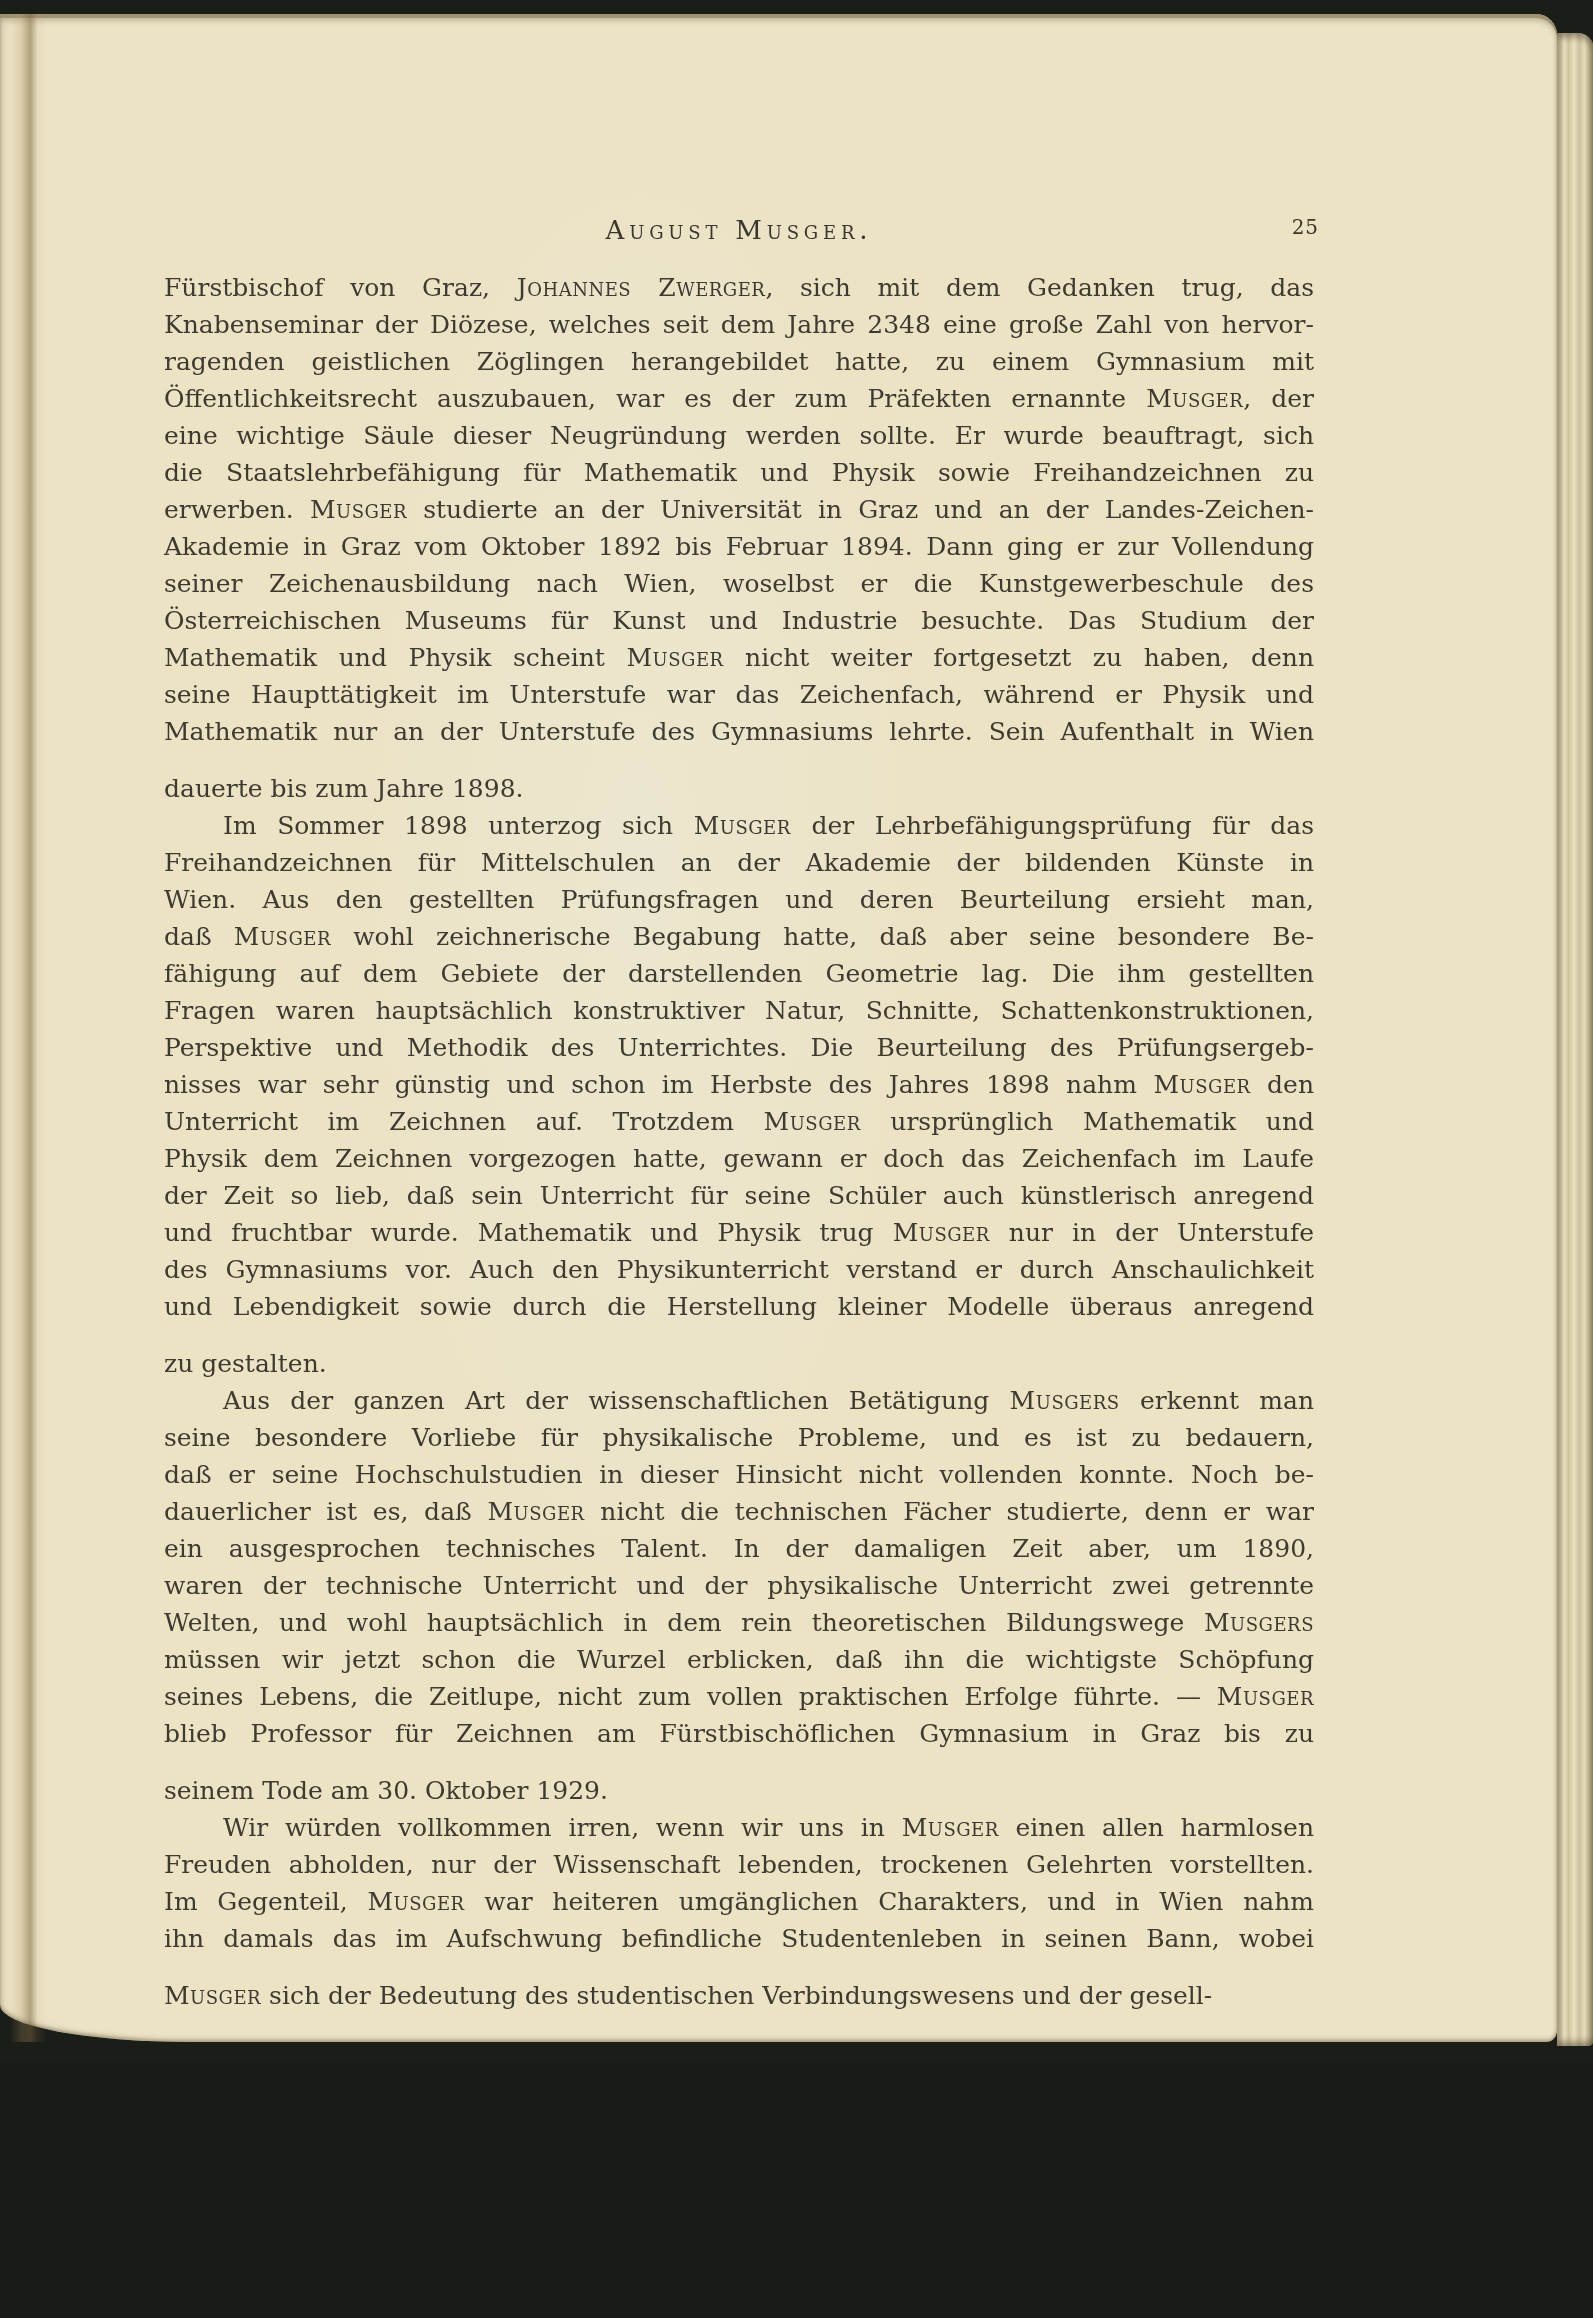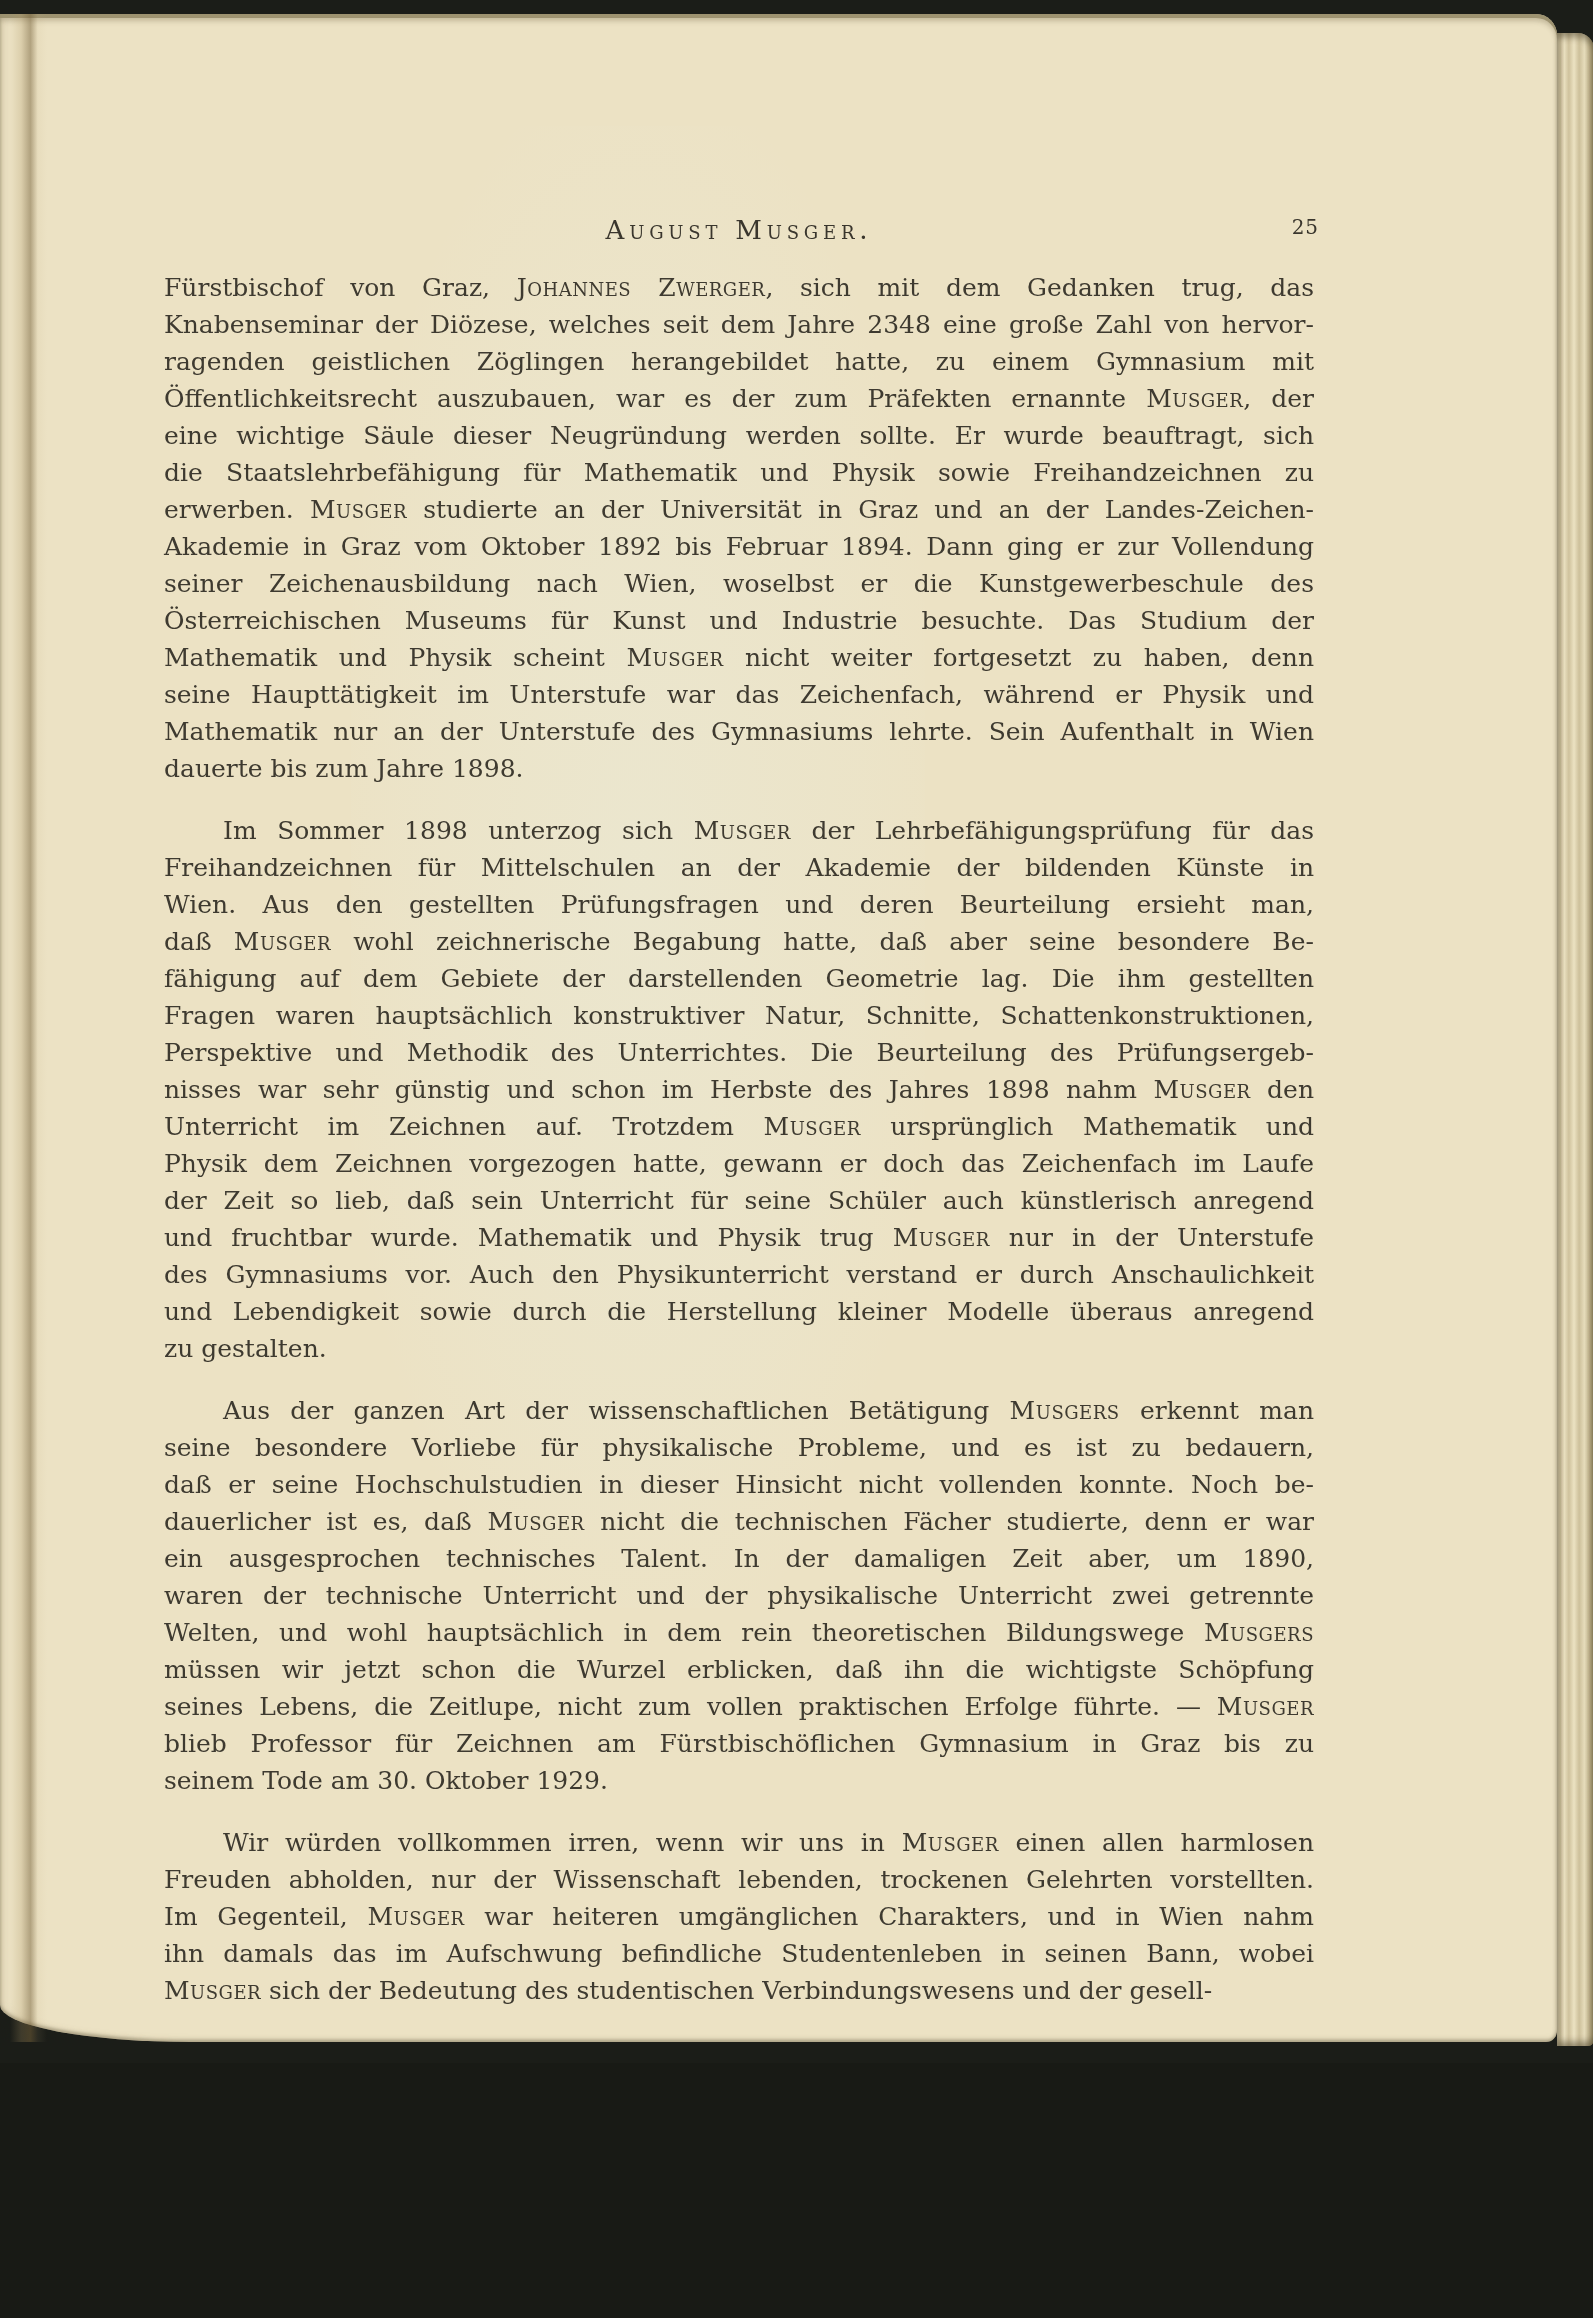--- a/index.html
+++ b/index.html
@@ -74,22 +74,22 @@
   .text-block{
     position:absolute; left:164px; top:255px; width:1150px;
     color:#3e3a30;
     font-size:25px; line-height:37px;
   }
   .line{
     height:37px;
     text-align:justify;
     text-align-last:justify;
   }
-  .line.last{ text-align-last:left; }
-  .line.indent{ padding-left:59px;margin-top:25px; }
+  .line.last{ text-align-last:left;margin-top:20px; }
+  .line.indent{ padding-left:59px; }
   .sc{ font-variant:small-caps; letter-spacing:0.5px; }
 </style>
 </head>
 <body>
 
 <div class="stage" style="background: rgb(27, 29, 24);">
   <div class="page" style="background: rgb(236, 226, 196);">
     <div class="crease"></div>
     <div class="light-band"></div>
     <div class="header">

